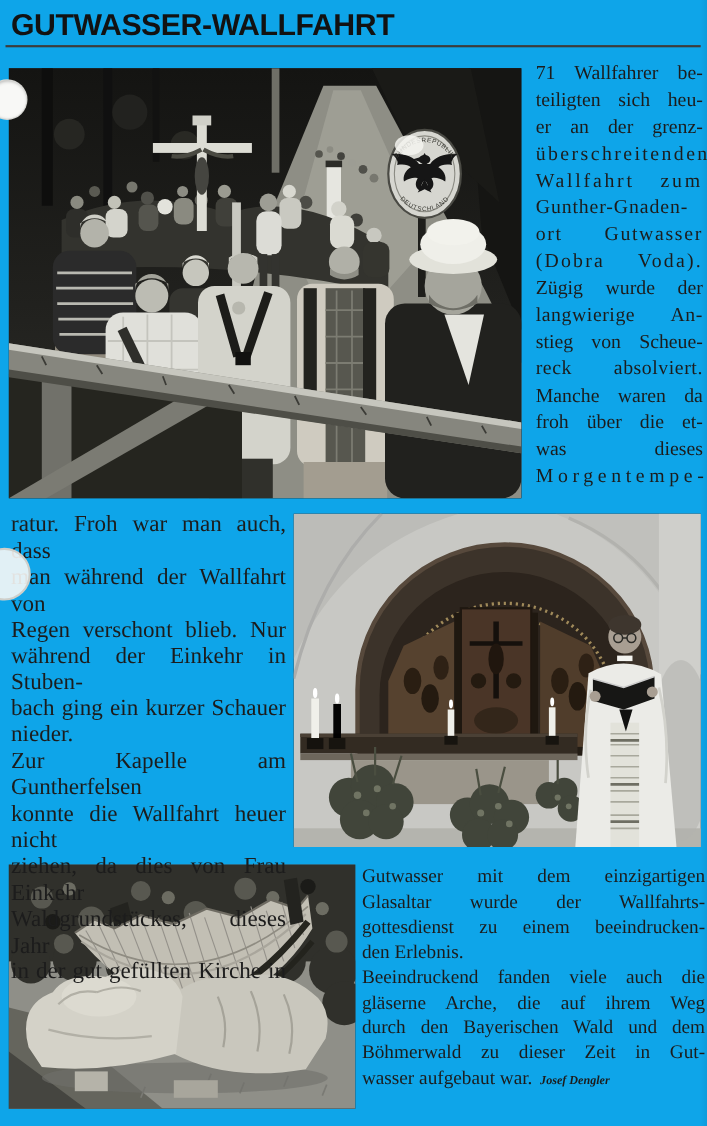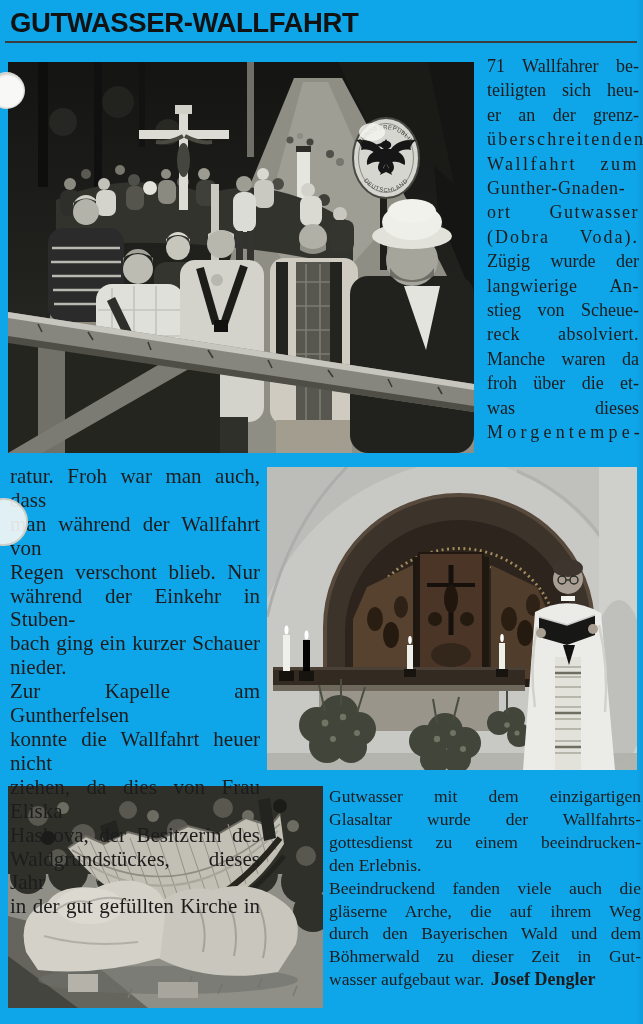--- a/index.html
+++ b/index.html
@@ -15,21 +15,21 @@
   .photo svg{display:block;width:100%;height:100%;}
   .photo1{left:8px;top:62px;width:466px;height:391px;}
   .photo2{left:267px;top:467px;width:370px;height:303px;}
   .photo3{left:8px;top:786px;width:315px;height:222px;}
   .col{position:absolute;}
   .col .line{text-align:justify;text-align-last:justify;}
   .col .line.end{text-align-last:left;}
   .col-top-right{left:487px;top:54px;width:152px;font-size:18px;line-height:24.4px;}
   .col-mid-left{left:10px;top:465px;width:250px;font-size:21px;line-height:23.9px;}
   .col-bottom-right{left:329px;top:785px;width:312px;font-size:17.5px;line-height:22.9px;}
-  .author{font-weight:bold;font-size:18px;margin-left:7px;}
+  .author{font-style:italic;font-weight:bold;font-size:11px;margin-left:7px;}
   .punch{position:absolute;border-radius:50%;z-index:6;}
   .punch1{left:-11px;top:73px;width:35px;height:35px;background:#f8f8f6;
         box-shadow:0 0 0 1px #d8d8d4, 1px 1px 3px rgba(0,0,0,0.25) inset;}
   .punch2{left:-20px;top:498px;width:44px;height:44px;background:rgba(248,248,246,0.9);
         border:2px solid #cfcfca;}
 </style>
 </head>
 <body>
 
 <div class="page">
@@ -423,22 +423,21 @@
 
   <div class="col col-mid-left">
       <div class="line">ratur. Froh war man auch, dass</div>
       <div class="line">man während der Wallfahrt von</div>
       <div class="line">Regen verschont blieb. Nur</div>
       <div class="line">während der Einkehr in Stuben-</div>
       <div class="line">bach ging ein kurzer Schauer</div>
       <div class="line end">nieder.</div>
       <div class="line">Zur Kapelle am Guntherfelsen</div>
       <div class="line">konnte die Wallfahrt heuer nicht</div>
-      <div class="line">ziehen, da dies von Frau Eliska</div>
-      <div class="line">Haskova, der Besitzerin des</div>
+      <div class="line">ziehen, da dies von Frau Einkehr</div>
       <div class="line">Waldgrundstückes, dieses Jahr</div>
       <div class="line">in der gut gefüllten Kirche in</div>
     </div>
 
   <div class="col col-bottom-right">
     <div>
         <div class="line">Gutwasser mit dem einzigartigen</div>
         <div class="line">Glasaltar wurde der Wallfahrts-</div>
         <div class="line">gottesdienst zu einem beeindrucken-</div>
         <div class="line end">den Erlebnis.</div>

